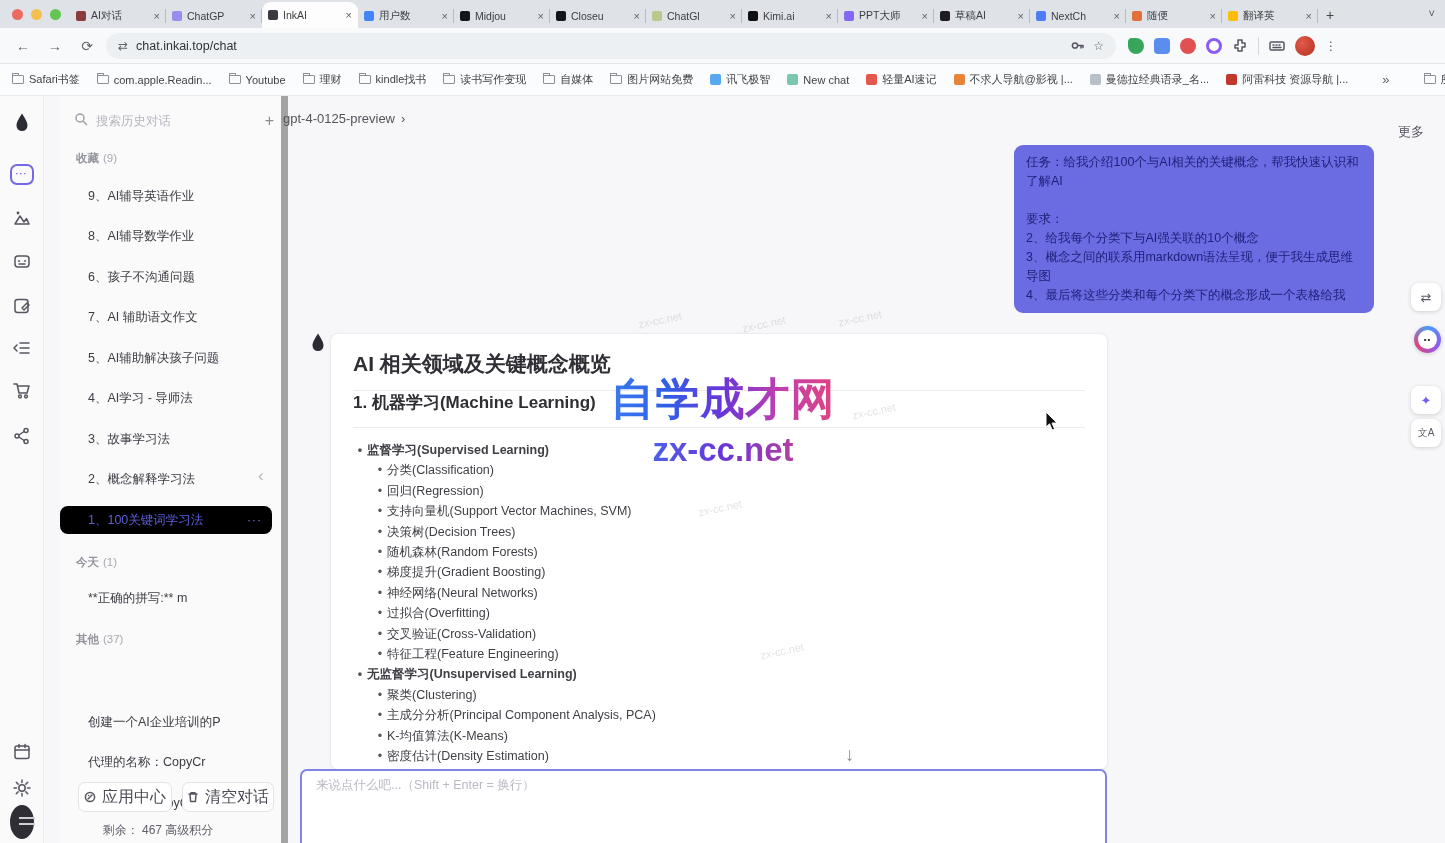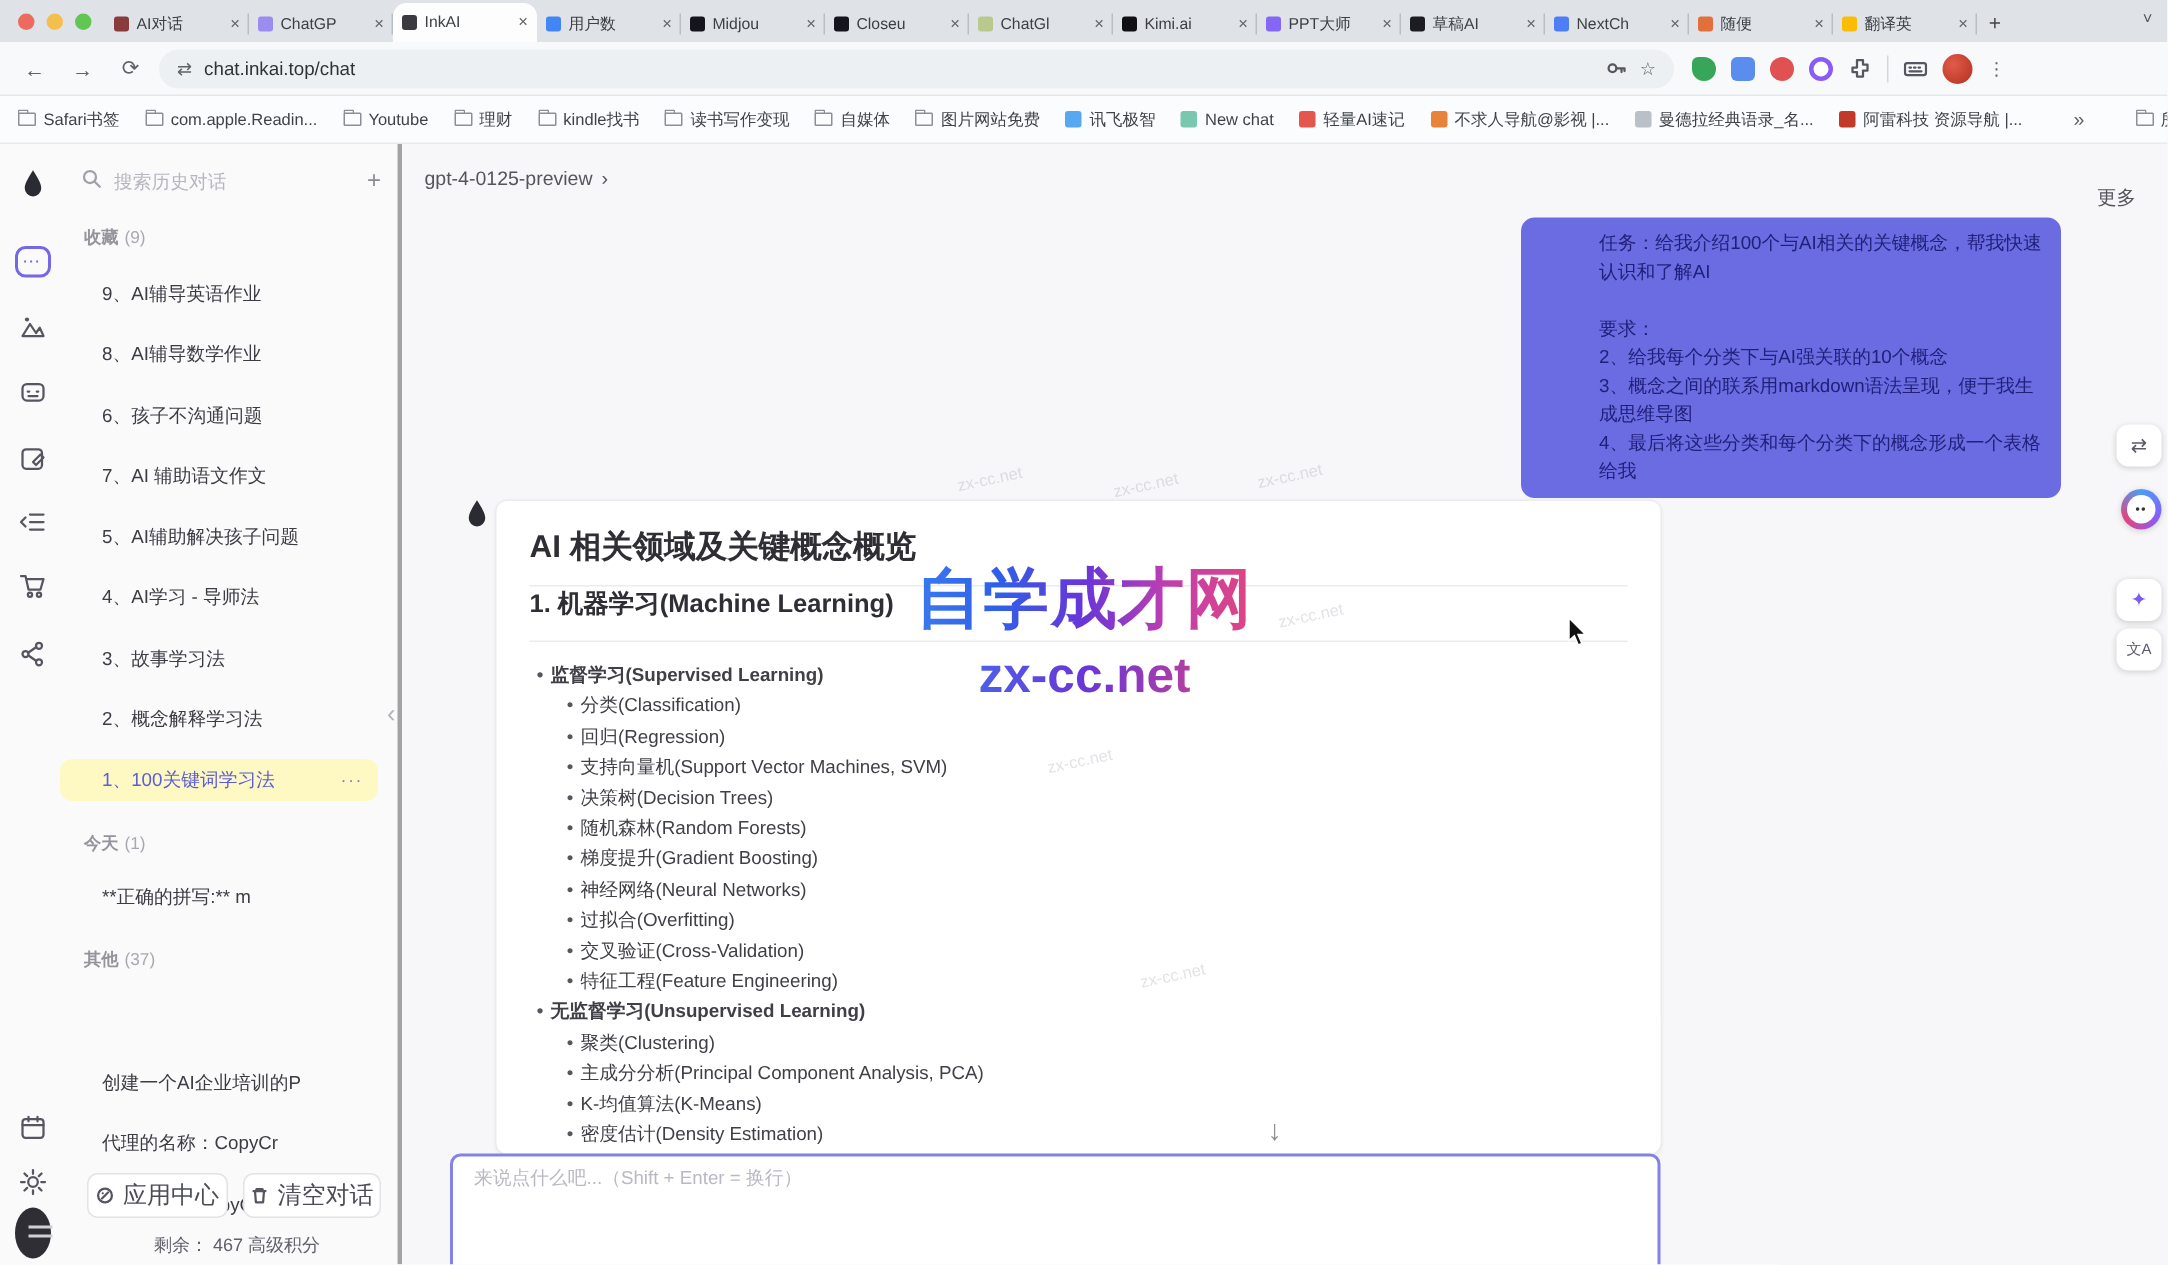--- a/index.html
+++ b/index.html
@@ -40,41 +40,41 @@
   .bm-spacer { flex:1; }
   .bm-more { color:#5f6368; font-size:13px; }
 
   
   .rail { position:absolute; left:0; top:96px; width:44px; height:747px; background:#fafafb; border-right:1px solid #ededf0; }
   .rail-ico { position:absolute; left:50%; transform:translateX(-50%); width:24px; height:24px; display:flex; align-items:center; justify-content:center; }
   .chat-pill { width:26px; height:21px; border:2px solid #7468e8; border-radius:7px; color:#7468e8; font-size:9px; letter-spacing:1px; display:flex; align-items:center; justify-content:center; font-weight:bold; }
   .rail-avatar { width:34px; height:34px; border-radius:50%; background:#2e2e34; position:relative; }
   .rail-avatar:after { content:""; position:absolute; left:9px; top:12px; width:16px; height:2px; background:#cfcfd6; box-shadow:0 6px 0 #cfcfd6; }
 
-  .sidebar { position:absolute; left:40px; top:96px; width:228px; height:747px; background:#fafafb; border-right:3px solid #a3a3a3; }
+  .sidebar { position:absolute; left:60px; top:96px; width:228px; height:747px; background:#fafafb; border-right:7px solid #a3a3a3; }
   .search-row { position:absolute; left:14px; top:12px; width:200px; height:26px; display:flex; align-items:center; gap:8px; }
   .search-row .ph { font-size:12.5px; color:#b6b6c0; flex:1; }
   .plus-btn { color:#8a8a92; font-size:16px; }
   .sec-h { position:absolute; left:16px; font-size:11.5px; color:#94949d; font-weight:bold; }
   .sec-h .cnt { font-weight:normal; margin-left:4px; color:#a8a8b0; }
   .sb-item { position:absolute; left:12px; width:246px; height:28px; display:flex; align-items:center; padding-left:28px; font-size:12.5px; color:#3c3c44; border-radius:8px; white-space:nowrap; overflow:hidden;}
   .sb-wrap { position:absolute; left:0; top:0; }
   .sb-list .sb-item { position:static; width:212px; margin-bottom:12.5px; }
-  .sb-item.active { background:#fef9c3; color:#5d5dd8; }
+  .sb-item.active { background:#000000; color:#5d5dd8; }
   .sb-item .dots { margin-left:auto; padding-right:10px; color:#7d7dd8; letter-spacing:1px; font-size:12px; }
   .collapse-ch { position:absolute; left:258px; top:466px; color:#b3b3bc; font-size:17px; }
   .sb-btn { position:absolute; height:30px; border:1px solid #e2e2e7; background:#fff; border-radius:7px; display:flex; align-items:center; justify-content:center; gap:6px; font-size:16px; color:#4c4c55; }
   .credits { position:absolute; left:44px; top:822px; width:228px; text-align:center; font-size:12px; color:#60606a; }
 
   
   .model-sel { position:absolute; left:283px; top:111px; font-size:13px; color:#54545c; display:flex; gap:6px; align-items:center; }
   .more-link { position:absolute; left:1398px; top:123px; font-size:13px; color:#54545c; }
 
   .user-bubble { position:absolute; left:1014px; top:145px; width:360px; background:#6c6ce2; border-radius:9px; padding:8px 12px; font-size:12.5px; line-height:19px; color:#20207c; }
-  .msg-line { min-height:19px;margin-left:40px; }
+  .msg-line { min-height:19px; }
 
   .ai-avatar { position:absolute; left:308px; top:332px; width:20px; height:20px; }
   .card { position:absolute; left:330px; top:333px; width:778px; height:437px; background:#fff; border:1px solid #ececf0; border-radius:8px; box-shadow:0 1px 3px rgba(0,0,0,.05); overflow:hidden; padding:16px 22px 0; }
   .card h1 { font-size:21px; color:#2e2e34; padding-bottom:12px; border-bottom:1px solid #ececf0; font-weight:bold; }
   .card h2 { font-size:17px; color:#2e2e34; padding-bottom:13px; border-bottom:1px solid #ececf0; font-weight:bold; }
   .b-list { margin-top:12px; }
   .b-item { display:flex; line-height:20.4px; font-size:12.5px; color:#3f3f46; }
   .b-item .bullet { width:14px; text-align:center; color:#55555e; flex:0 0 auto; }
   .b-item.l1 { font-weight:bold; }
   .b-item.l2 { margin-left:20px; }

